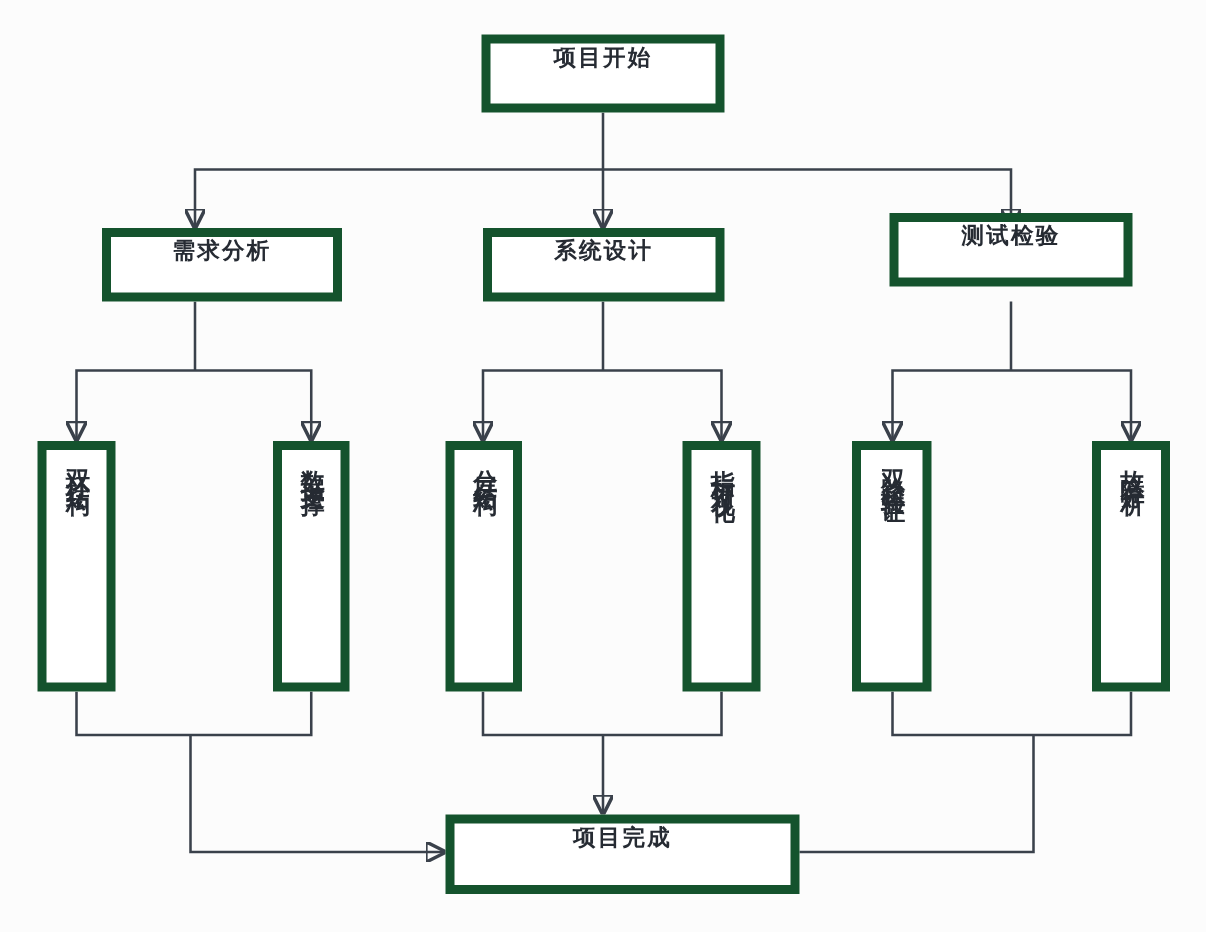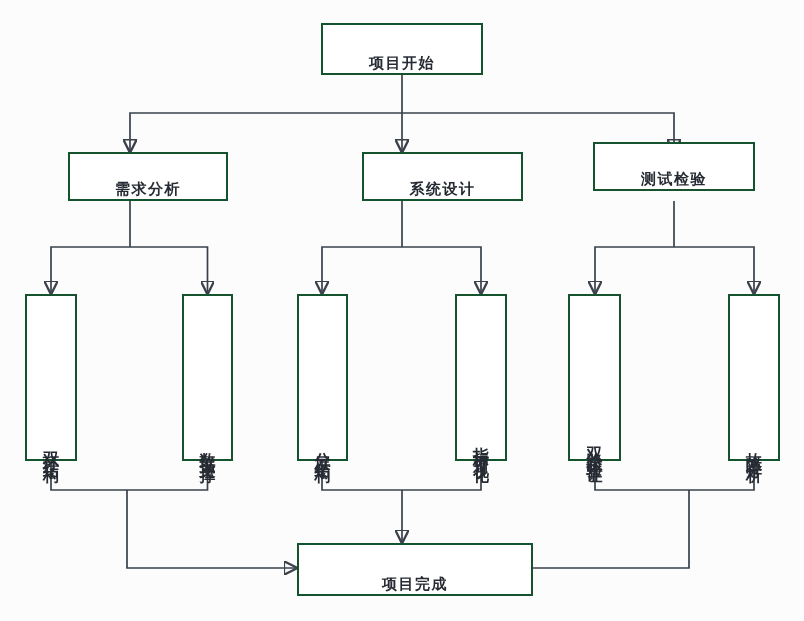--- a/index.html
+++ b/index.html
@@ -24,42 +24,42 @@
   }
   .connectors path {
     fill: none;
     stroke: #3a414b;
     stroke-width: 1.7;
   }
   .node {
     position: absolute;
     box-sizing: border-box;
     background: #ffffff;
-    border: 2px solid #14532d;
+    border: 6px solid #14532d;
     display: flex;
-    align-items: flex-end;
+    align-items: flex-start;
     justify-content: center;
     color: #262b33;
     font-weight: bold;
   }
   .node.h {
     font-size: 15px;
     letter-spacing: 1.5px;
   }
   .node.v .label {
     writing-mode: vertical-rl;
     text-orientation: upright;
     font-size: 16px;
     letter-spacing: 5px;
     line-height: 1;
   }
   
   #n-start  { left: 321px; top: 23px;  width: 162px; height: 52px; }
   #n-p1     { left: 68px;  top: 152px; width: 160px; height: 49px; }
-  #n-p2     { left: 322px; top: 152px; width: 161px; height: 49px; margin-left: 40px; }
+  #n-p2     { left: 322px; top: 152px; width: 161px; height: 49px; }
   #n-p3     { left: 593px; top: 142px; width: 162px; height: 49px; }
   #n-s1     { left: 25px;  top: 294px; width: 52px;  height: 167px; }
   #n-s2     { left: 182px; top: 294px; width: 51px;  height: 167px; }
   #n-s3     { left: 297px; top: 294px; width: 51px;  height: 167px; }
   #n-s4     { left: 455px; top: 294px; width: 52px;  height: 167px; }
   #n-s5     { left: 568px; top: 294px; width: 53px;  height: 167px; }
   #n-s6     { left: 728px; top: 294px; width: 52px;  height: 167px; }
   #n-end    { left: 297px; top: 543px; width: 236px; height: 53px; }
 </style>
 </head>

